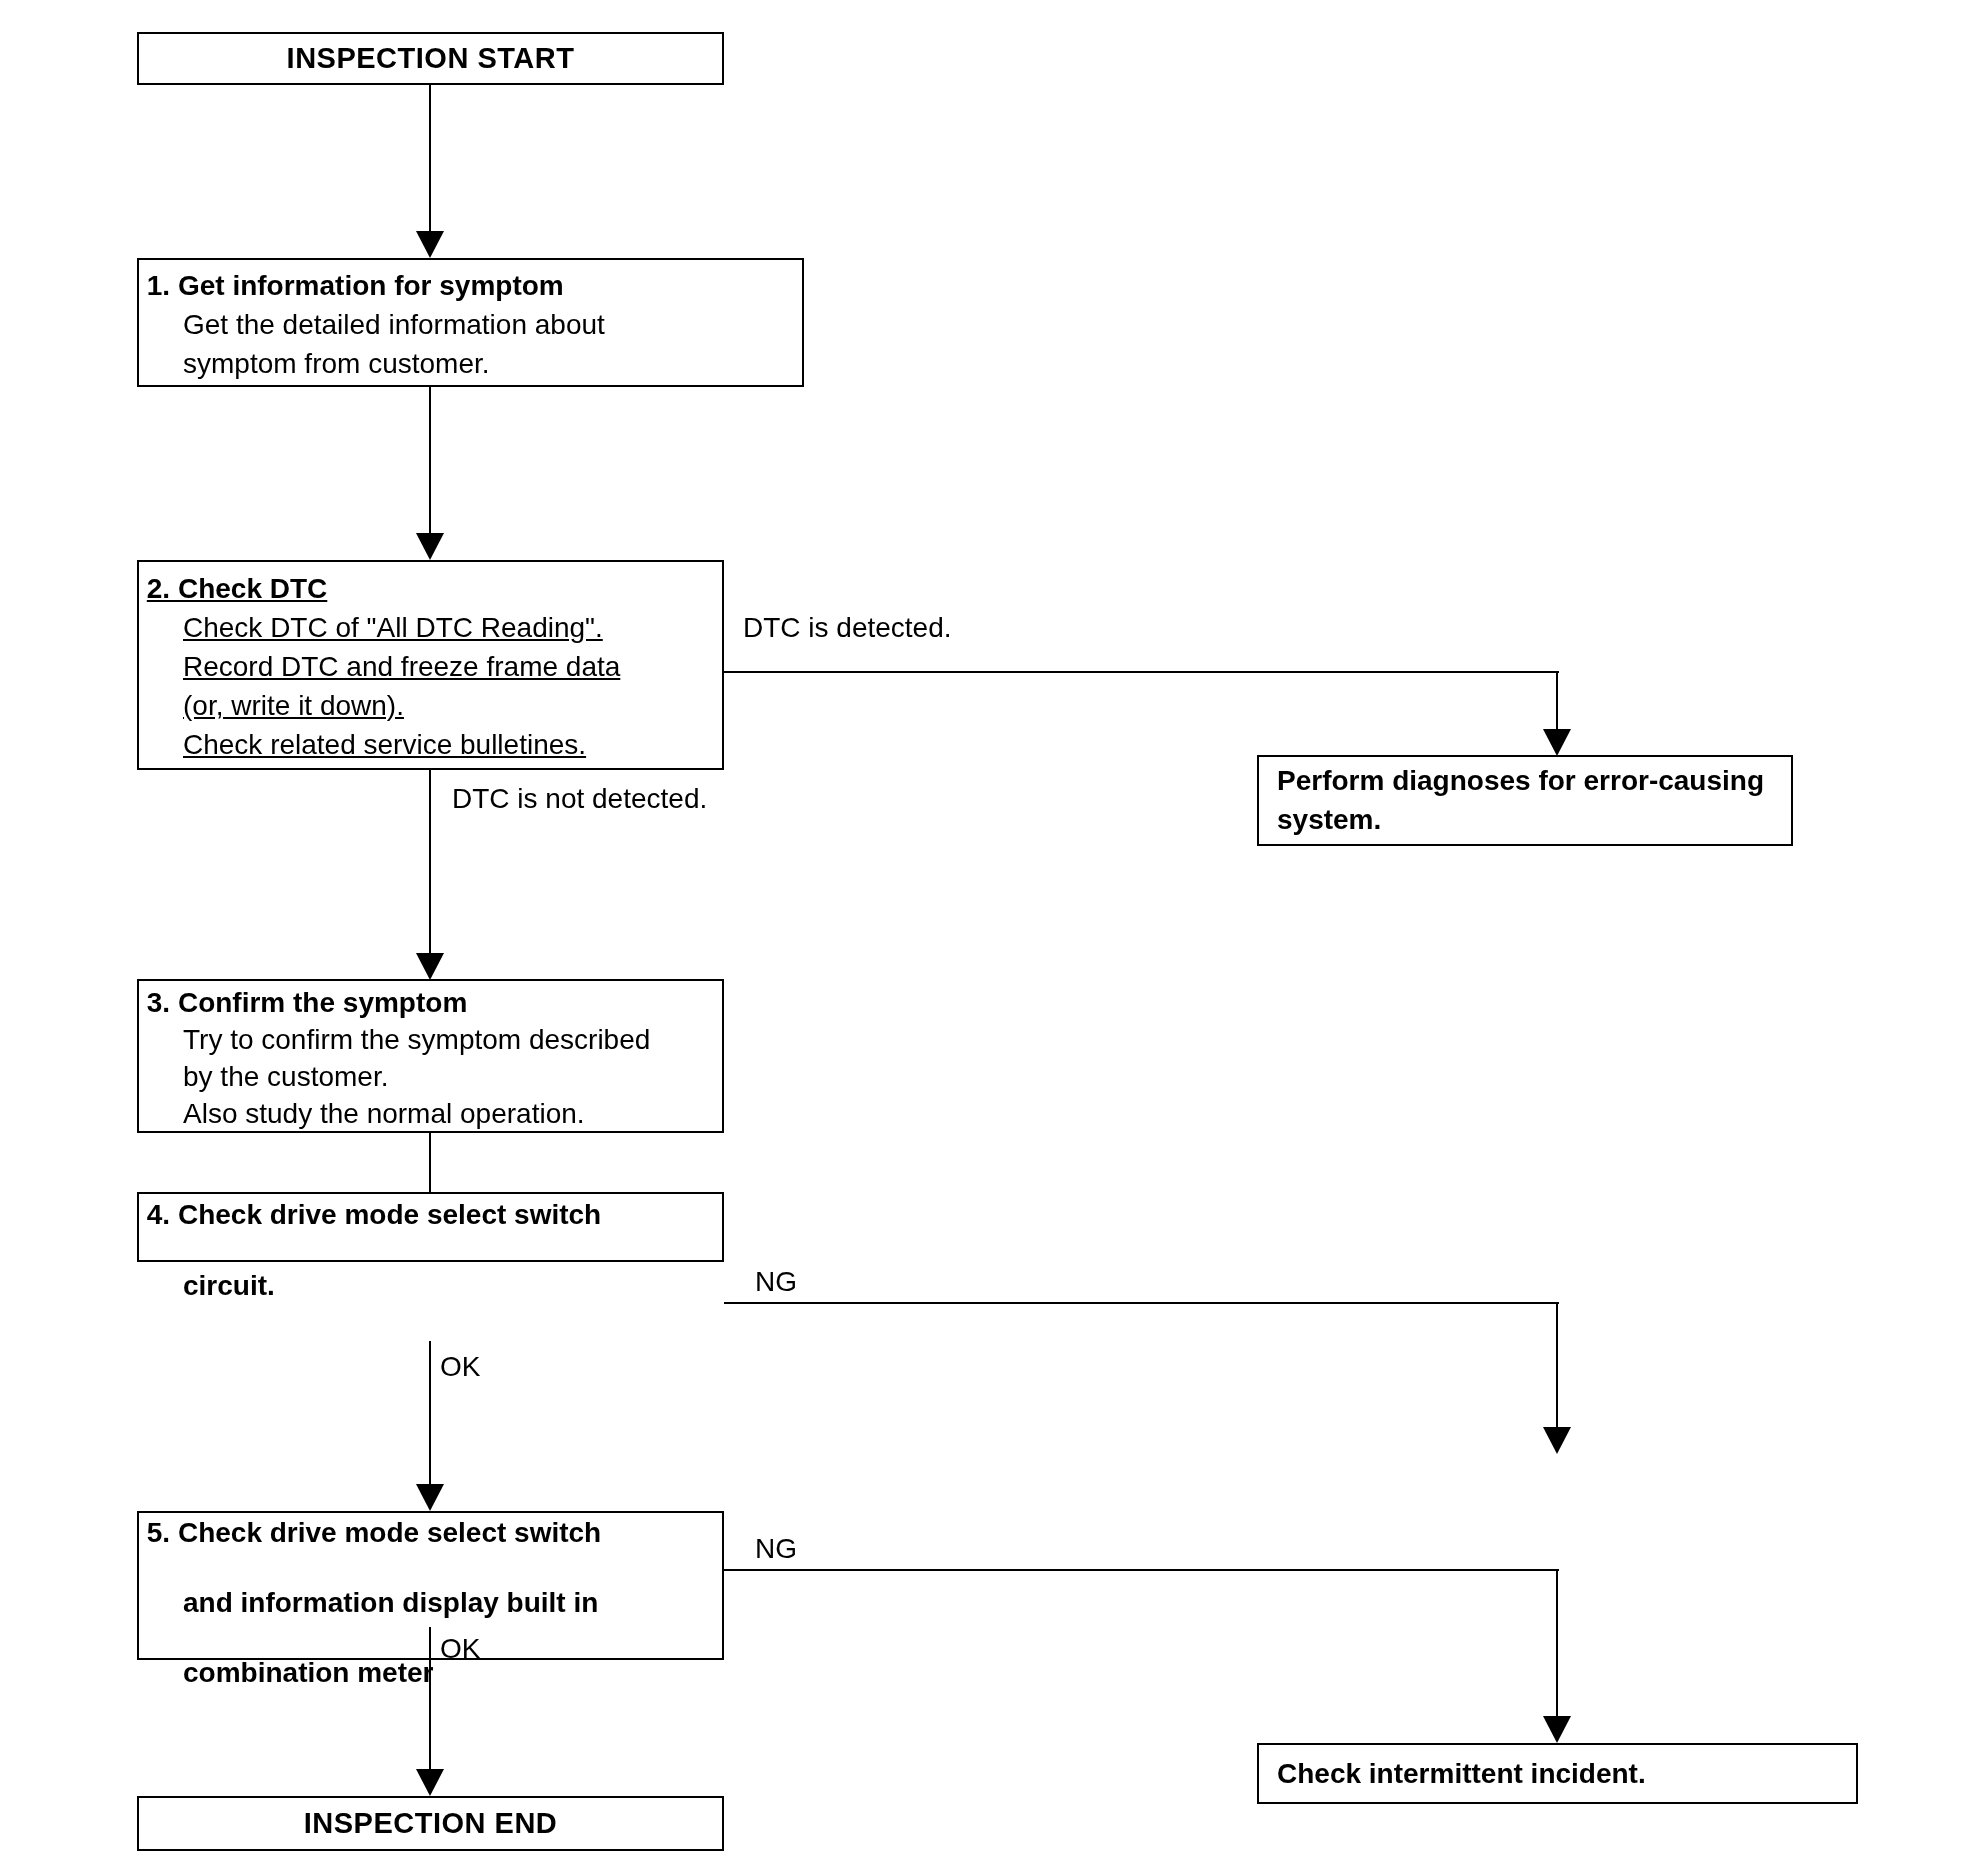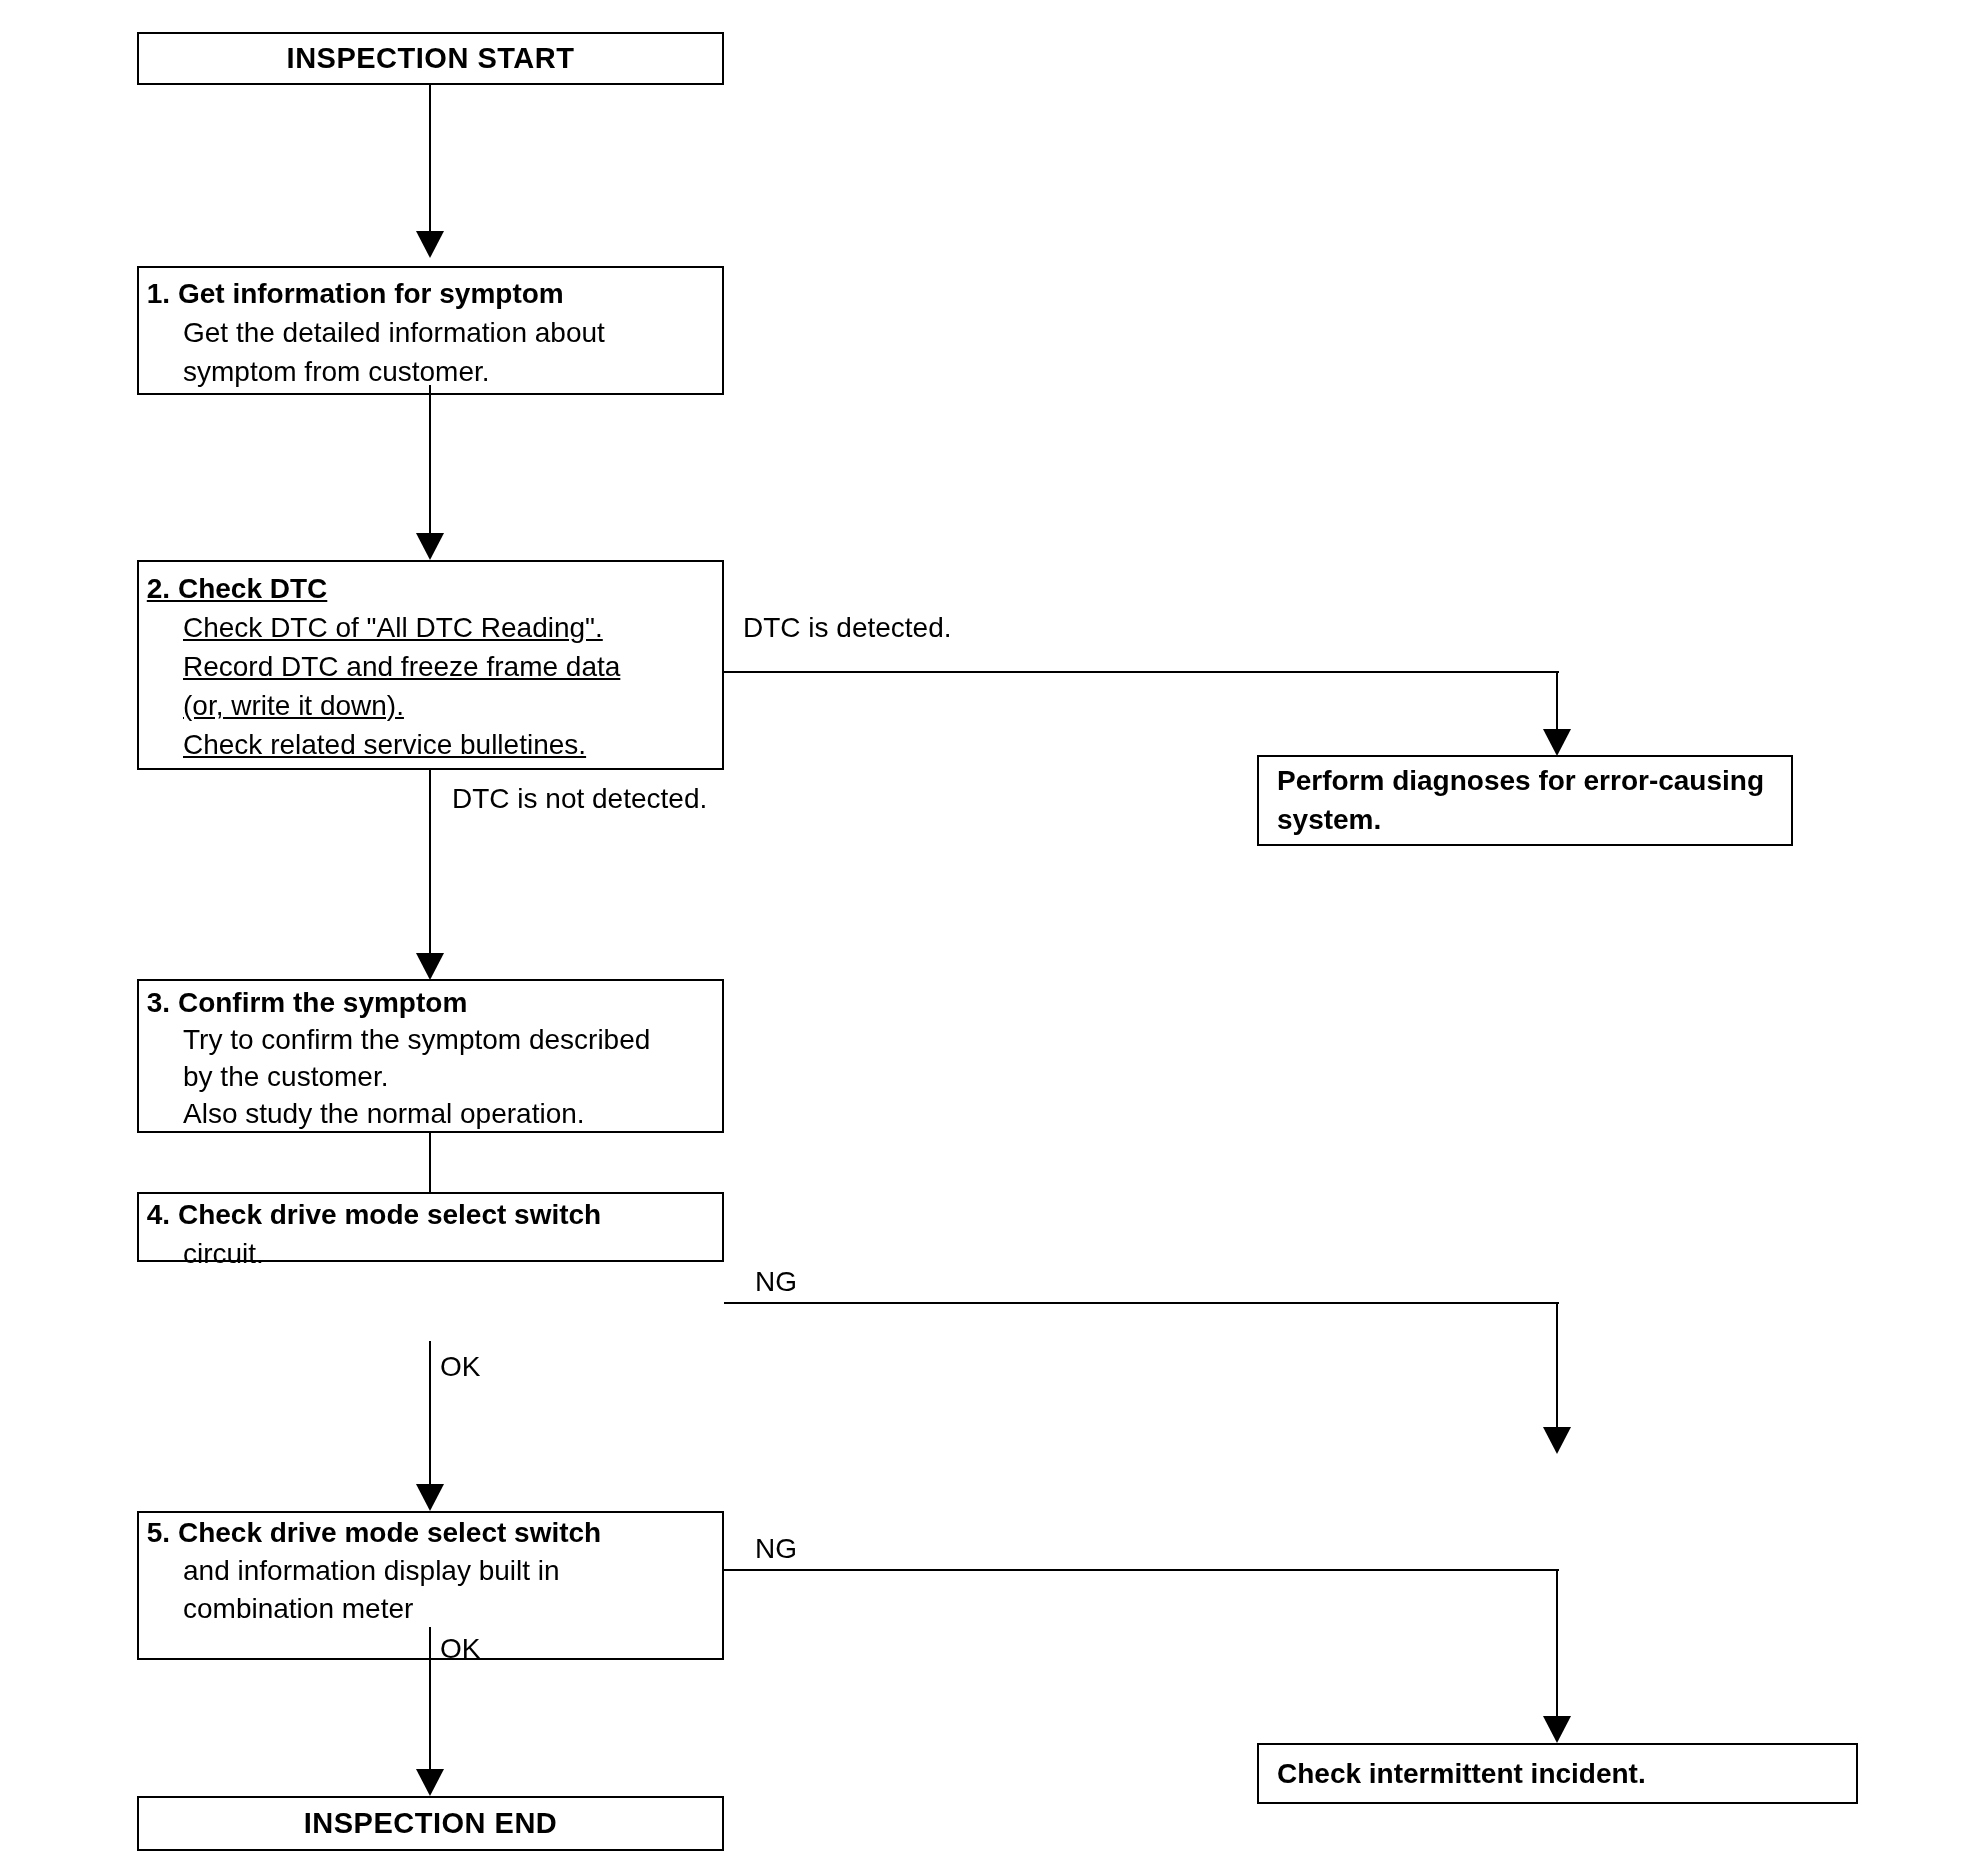--- a/index.html
+++ b/index.html
@@ -33,22 +33,23 @@
   }
   .step-box {
     font-size: 28px;
     line-height: 39px;
   }
   .step-title {
     font-weight: bold;
     padding-left: 7.8px;
   }
   .step-title-cont {
-    font-weight: normal;
+    font-weight: bold;
     padding-left: 44px;
+    margin-top: 32px;
   }
   .step-line {
     font-weight: normal;
     padding-left: 44px;
   }
   .out-box {
     font-size: 28px;
     font-weight: bold;
     line-height: 39px;
   }
@@ -82,21 +83,21 @@
 
 <div class="canvas">
 
   <div class="node terminal" style="left:137px; top:32px; width:587px; height:53px;">
     <span>INSPECTION START</span>
   </div>
 
   <div class="line vline" style="left:429px; top:84px; height:148px;"></div>
   <div class="arrow" style="left:416px; top:231px;"></div>
 
-  <div class="node step-box" style="left:137px; top:266px; width:587px; height:129px; padding-top:5.9px;">
+  <div class="node step-box" style="left:137px; top:258px; width:667px; height:129px; padding-top:5.9px;">
     <div class="step-title">1. Get information for symptom</div>
     <div class="step-line">Get the detailed information about</div>
     <div class="step-line">symptom from customer.</div>
   </div>
 
   <div class="line vline" style="left:429px; top:385px; height:149px;"></div>
   <div class="arrow" style="left:416px; top:533px;"></div>
 
   <div class="node step-box" style="left:137px; top:560px; width:587px; height:210px; padding-top:6.8px;text-decoration:underline;">
     <div class="step-title">2. Check DTC</div>

